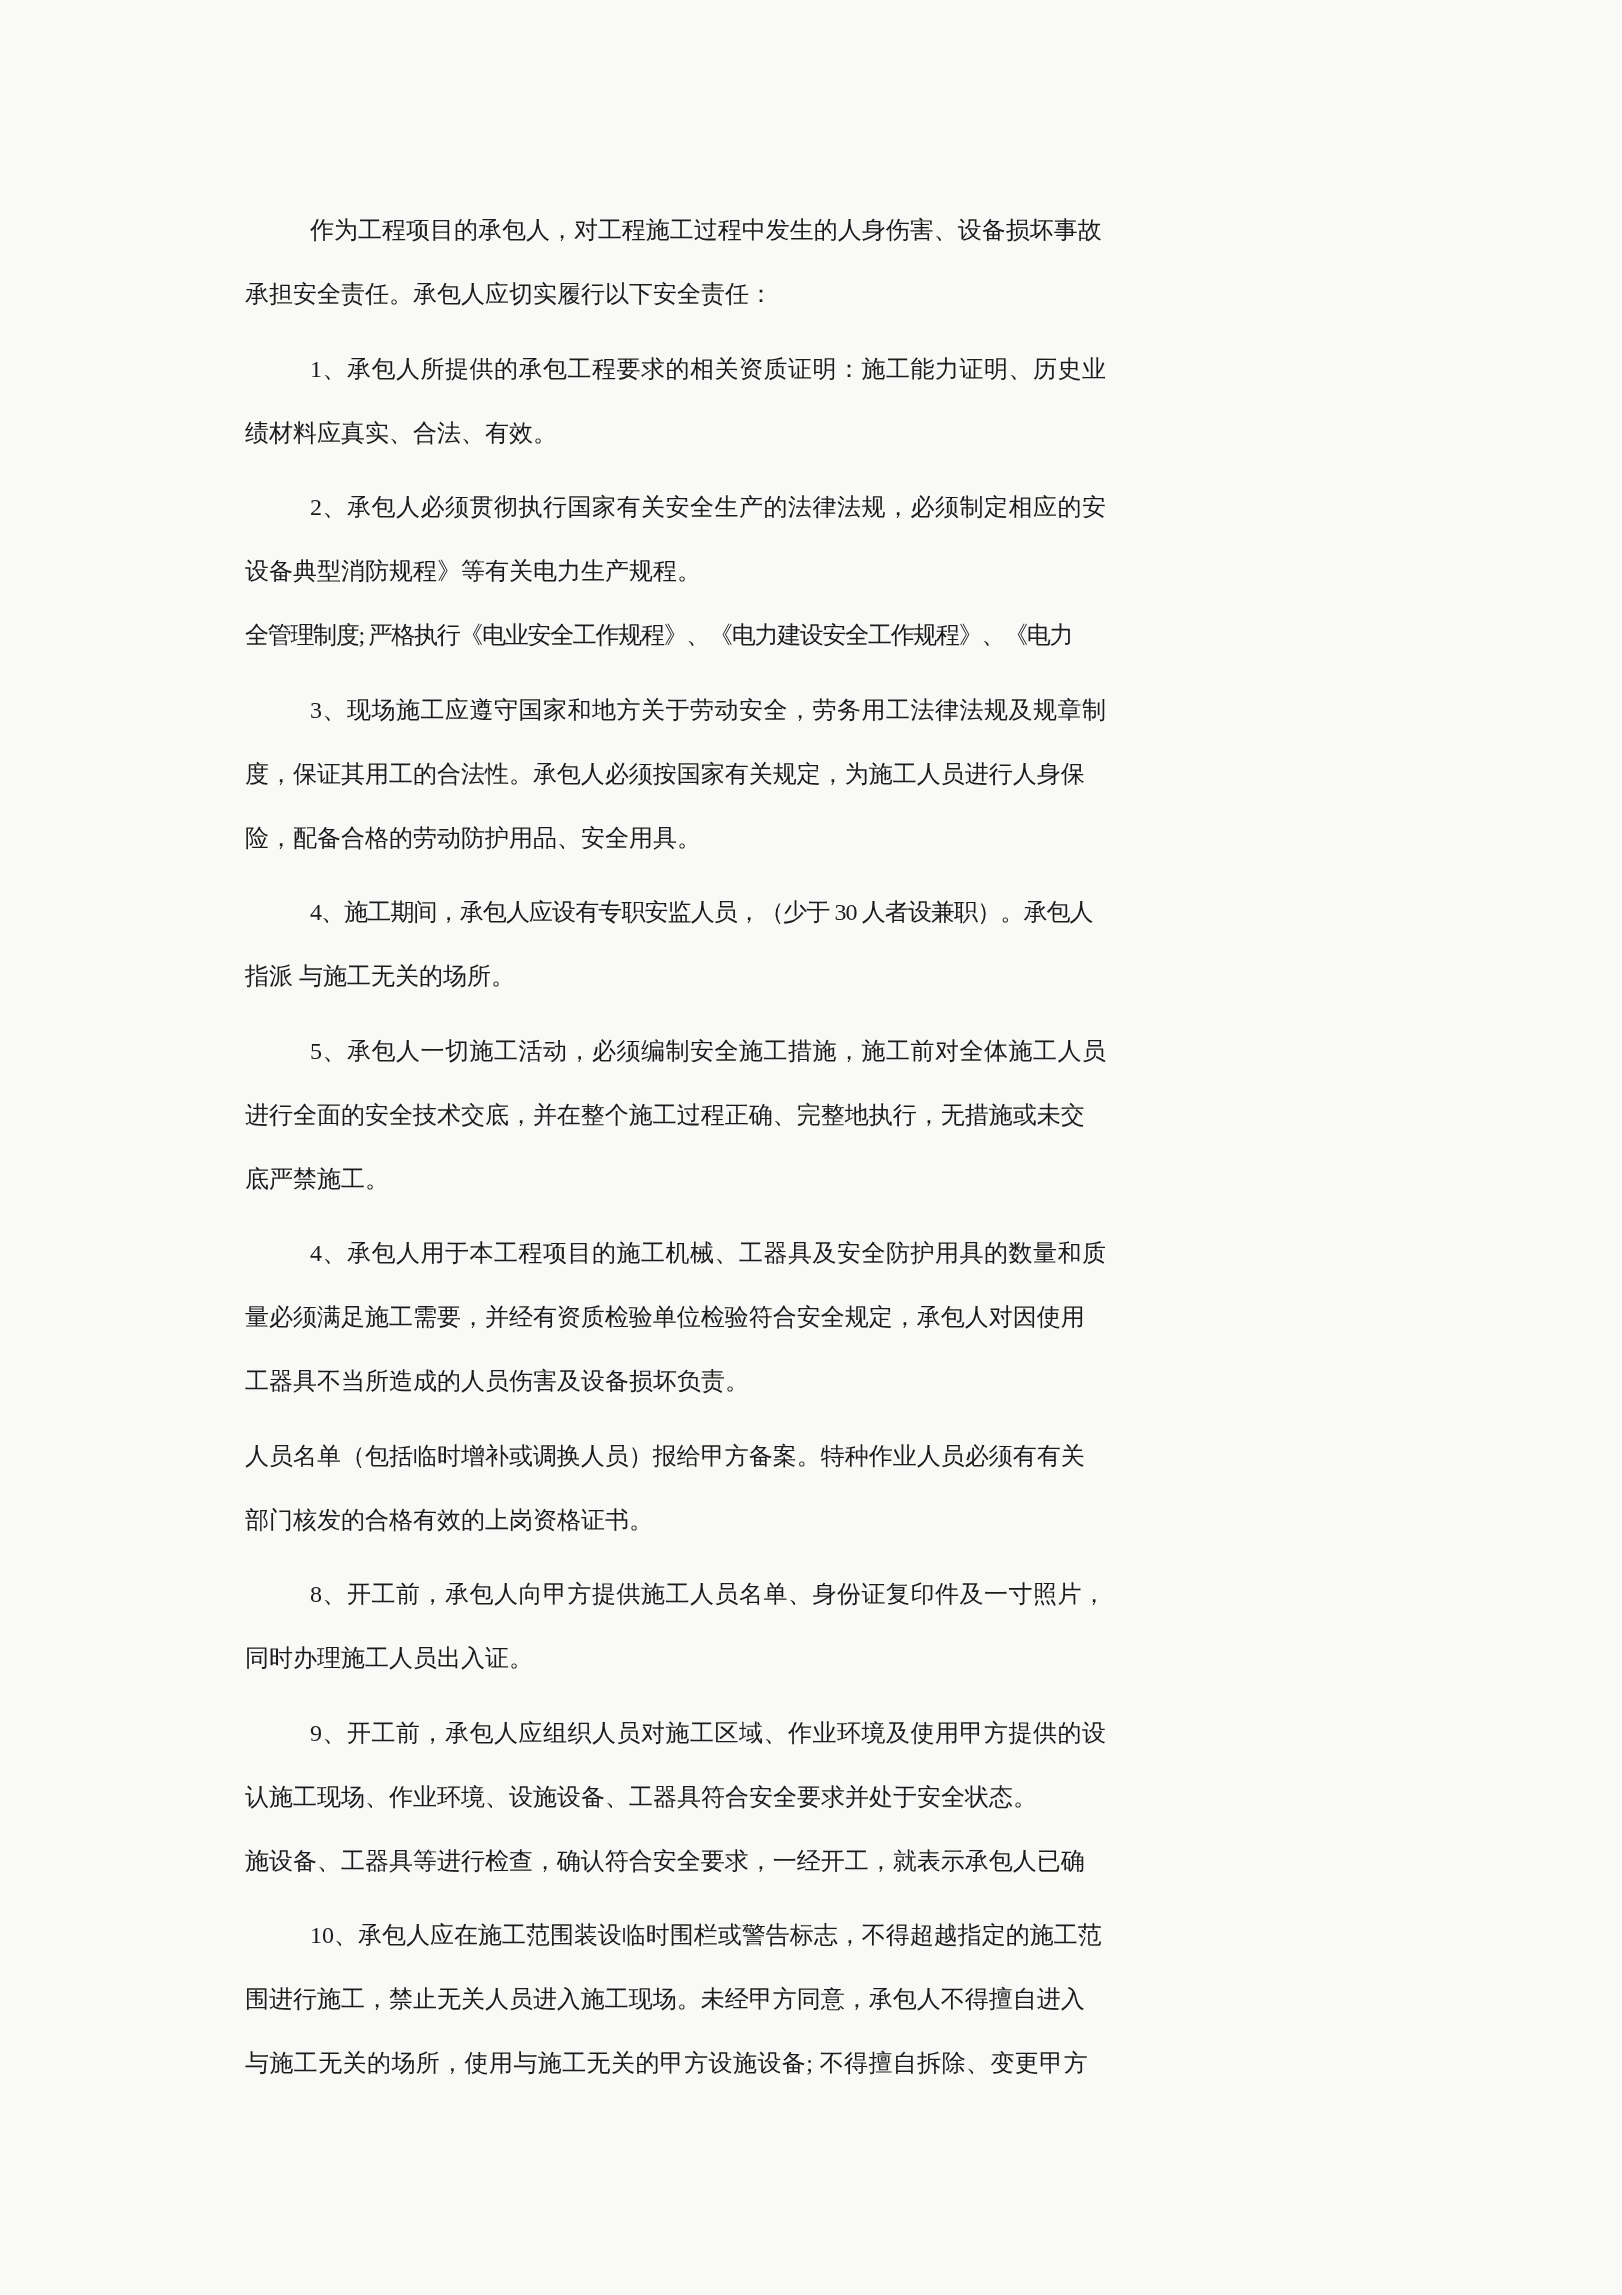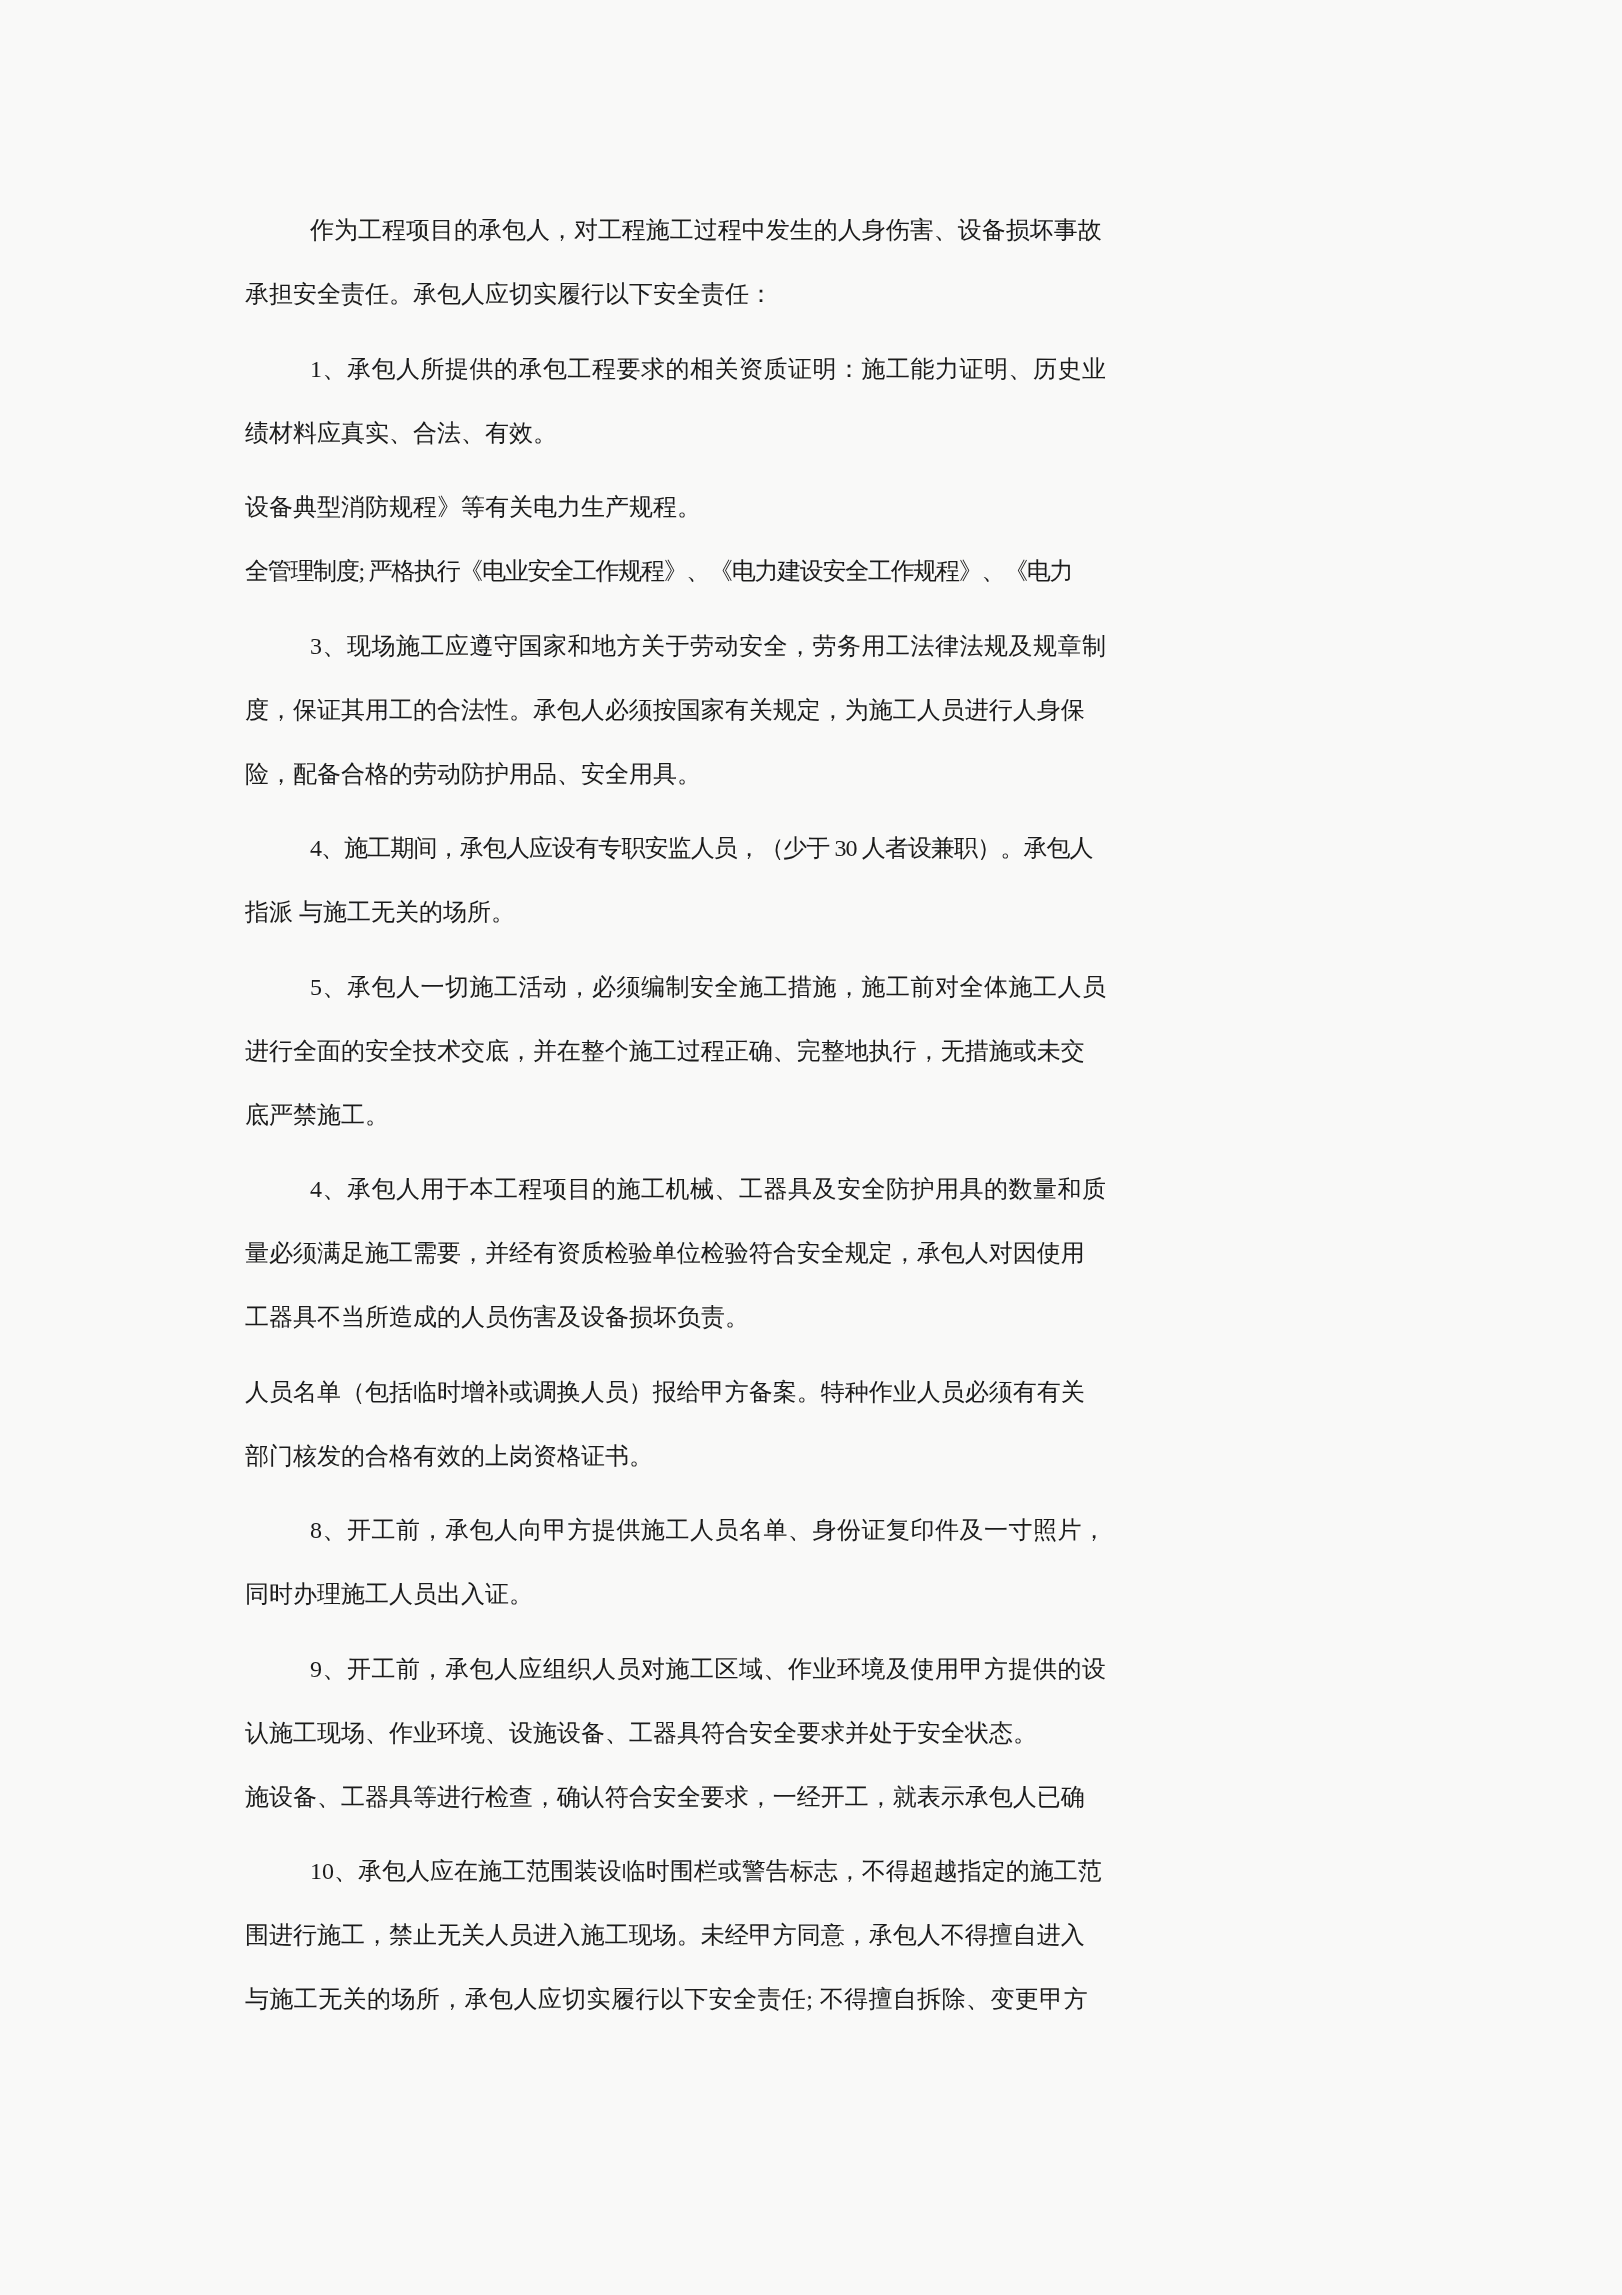--- a/index.html
+++ b/index.html
@@ -45,20 +45,21 @@
     <p></p>
 
     <p class="para">
       </p>
       <div class="line indent j"><span style="letter-spacing: 0.5px; margin-top: 9px;">1、承包人所提供的承包工程要求的相关资质证明：施工能力证明、历史业</span></div>
       <div class="line last"><span>绩材料应真实、合法、有效。</span></div>
     <p></p>
 
     <p class="para">
       </p>
+      <div class="line indent j"><span style="letter-spacing: 0.5px;">2、承包人必须贯彻执行国家有关安全生产的法律法规，必须制定相应的安</span></div>
       <div class="line last"><span>设备典型消防规程》等有关电力生产规程。</span></div>
       <div class="line j"><span style="letter-spacing: -1.3px;">全管理制度; 严格执行《电业安全工作规程》、《电力建设安全工作规程》、《电力</span></div>
     <p></p>
 
     <p class="para">
       </p>
       <div class="line indent j"><span style="letter-spacing: 0.5px;">3、现场施工应遵守国家和地方关于劳动安全，劳务用工法律法规及规章制</span></div>
       <div class="line j"><span style="letter-spacing: -0.01px;">度，保证其用工的合法性。承包人必须按国家有关规定，为施工人员进行人身保</span></div>
       <div class="line last"><span>险，配备合格的劳动防护用品、安全用具。</span></div>
     <p></p>
@@ -99,18 +100,18 @@
       </p>
       <div class="line indent j"><span style="letter-spacing: 0.5px;">9、开工前，承包人应组织人员对施工区域、作业环境及使用甲方提供的设</span></div>
       <div class="line last"><span>认施工现场、作业环境、设施设备、工器具符合安全要求并处于安全状态。</span></div>
       <div class="line j"><span style="letter-spacing: -0.01px;">施设备、工器具等进行检查，确认符合安全要求，一经开工，就表示承包人已确</span></div>
     <p></p>
 
     <p class="para">
       </p>
       <div class="line indent j"><span style="letter-spacing: -0.01px;">10、承包人应在施工范围装设临时围栏或警告标志，不得超越指定的施工范</span></div>
       <div class="line j"><span style="letter-spacing: -0.01px;">围进行施工，禁止无关人员进入施工现场。未经甲方同意，承包人不得擅自进入</span></div>
-      <div class="line j"><span style="letter-spacing: 0.4px;">与施工无关的场所，承包人应切实履行以下安全责任; 不得擅自拆除、变更甲方</span></div>
+      <div class="line j"><span style="letter-spacing: 0.4px;">与施工无关的场所，使用与施工无关的甲方设施设备; 不得擅自拆除、变更甲方</span></div>
     <p></p>
 
   </div>
 </main>
 
 
 </body></html>

